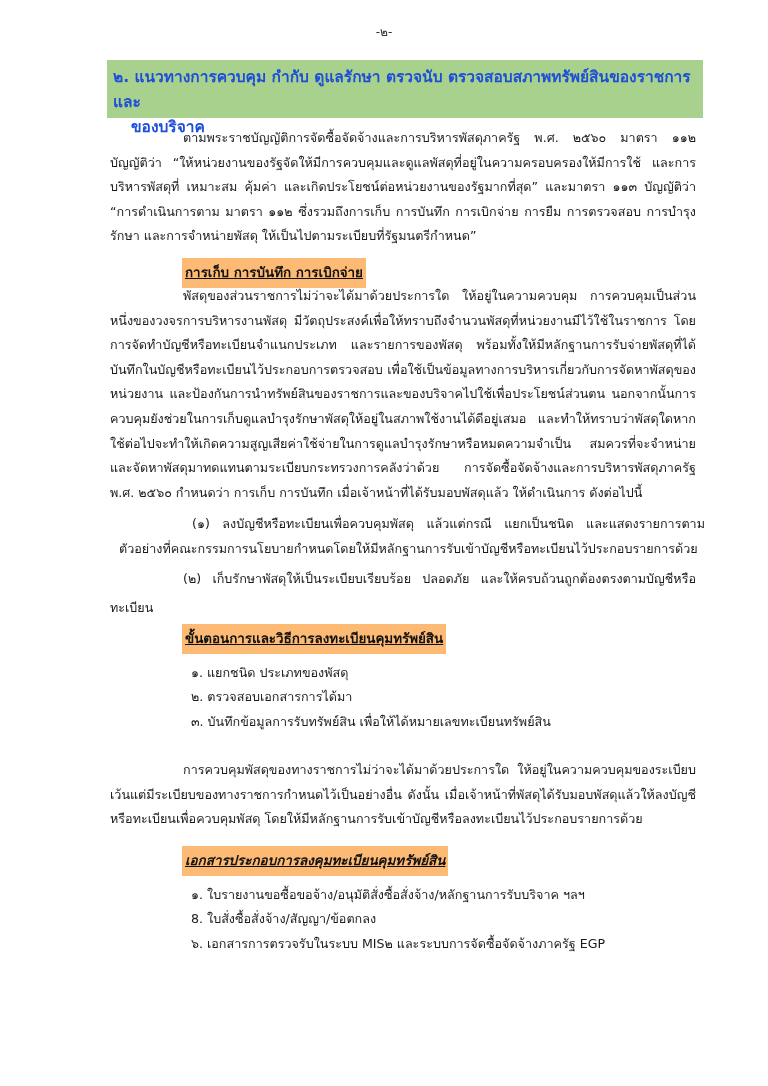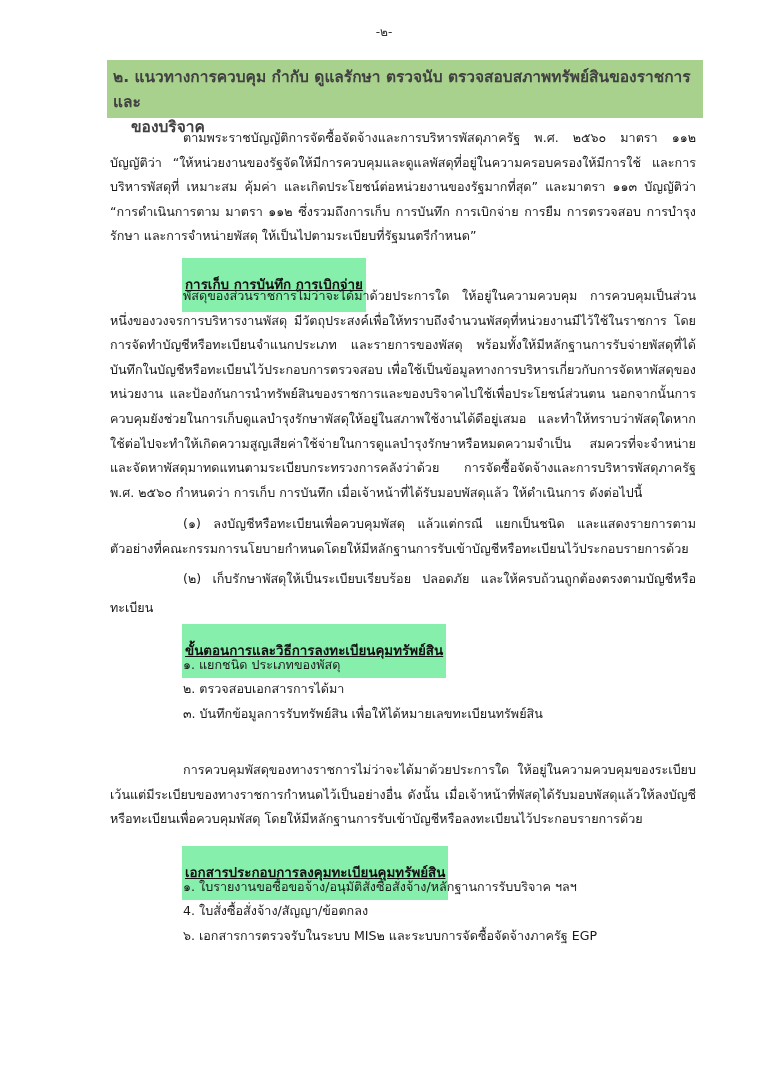--- a/index.html
+++ b/index.html
@@ -25,50 +25,50 @@
       top: 60px;
       left: 107px;
       width: 596px;
       height: 58px;
       background: #a9d18e;
       box-sizing: border-box;
       padding: 5px 6px 0 6px;
       font-weight: bold;
       font-size: 15.5px;
       line-height: 25px;
-      color: #404040;
+      color: #1d4ed8;
     }
     .section-header .num { display: inline-block; }
     .section-header .line2 { padding-left: 18px; }
     .content {
       position: absolute;
       left: 110px;
       width: 586px;
       font-size: 12.6px;
       line-height: 24.6px;
     }
     .para {
       text-align: justify;
       text-align-last: left;
       margin: 0;
     }
     .indent { text-indent: 73px; }
     .subhead {
       display: inline-block;
-      background: #86efac;
+      background: #fdba74;
       font-weight: bold;
       text-decoration: underline;
       font-size: 13.4px;
       line-height: 22px;
-      padding: 16px 3px;
+      padding: 4px 3px;
       color: #111;
     }
     .list {
       list-style: none;
-      margin: 0;
+      margin: 8px;
       padding: 0;
       position: absolute;
       left: 183px;
       font-size: 12.6px;
       line-height: 24.3px;
     }
     .list li { margin: 0; }
   </style>
 </head>
 <body>
@@ -88,21 +88,21 @@
 </div>
 
 <div class="content" style="top:258px; left:182px; width:auto;">
   <span class="subhead">การเก็บ การบันทึก การเบิกจ่าย</span>
 </div>
 
 <div class="content" style="top:284px;">
   <p class="para indent">พัสดุของส่วนราชการไม่ว่าจะได้มาด้วยประการใด ให้อยู่ในความควบคุม การควบคุมเป็นส่วนหนึ่งของวงจรการบริหารงานพัสดุ มีวัตถุประสงค์เพื่อให้ทราบถึงจำนวนพัสดุที่หน่วยงานมีไว้ใช้ในราชการ โดยการจัดทำบัญชีหรือทะเบียนจำแนกประเภท และรายการของพัสดุ พร้อมทั้งให้มีหลักฐานการรับจ่ายพัสดุที่ได้บันทึกในบัญชีหรือทะเบียนไว้ประกอบการตรวจสอบ เพื่อใช้เป็นข้อมูลทางการบริหารเกี่ยวกับการจัดหาพัสดุของหน่วยงาน และป้องกันการนำทรัพย์สินของราชการและของบริจาคไปใช้เพื่อประโยชน์ส่วนตน นอกจากนั้นการควบคุมยังช่วยในการเก็บดูแลบำรุงรักษาพัสดุให้อยู่ในสภาพใช้งานได้ดีอยู่เสมอ และทำให้ทราบว่าพัสดุใดหากใช้ต่อไปจะทำให้เกิดความสูญเสียค่าใช้จ่ายในการดูแลบำรุงรักษาหรือหมดความจำเป็น สมควรที่จะจำหน่ายและจัดหาพัสดุมาทดแทนตามระเบียบกระทรวงการคลังว่าด้วย  การจัดซื้อจัดจ้างและการบริหารพัสดุภาครัฐ พ.ศ. ๒๕๖๐ กำหนดว่า การเก็บ การบันทึก เมื่อเจ้าหน้าที่ได้รับมอบพัสดุแล้ว ให้ดำเนินการ ดังต่อไปนี้</p>
 </div>
 
-<div class="content" style="top:512px;">
+<div class="content" style="top:512px;margin-left:9px;">
   <p class="para indent">(๑) ลงบัญชีหรือทะเบียนเพื่อควบคุมพัสดุ แล้วแต่กรณี แยกเป็นชนิด และแสดงรายการตามตัวอย่างที่คณะกรรมการนโยบายกำหนดโดยให้มีหลักฐานการรับเข้าบัญชีหรือทะเบียนไว้ประกอบรายการด้วย</p>
 </div>
 
 <div class="content" style="top:564px; line-height:29px;">
   <p class="para indent">(๒) เก็บรักษาพัสดุให้เป็นระเบียบเรียบร้อย ปลอดภัย และให้ครบถ้วนถูกต้องตรงตามบัญชีหรือทะเบียน</p>
 </div>
 
 <div class="content" style="top:624px; left:182px; width:auto;">
   <span class="subhead">ขั้นตอนการและวิธีการลงทะเบียนคุมทรัพย์สิน</span>
 </div>
@@ -110,21 +110,21 @@
 <ul class="list" style="top:653px;">
   <li>๑. แยกชนิด ประเภทของพัสดุ</li>
   <li>๒. ตรวจสอบเอกสารการได้มา</li>
   <li>๓. บันทึกข้อมูลการรับทรัพย์สิน เพื่อให้ได้หมายเลขทะเบียนทรัพย์สิน</li>
 </ul>
 
 <div class="content" style="top:758px;">
   <p class="para indent">การควบคุมพัสดุของทางราชการไม่ว่าจะได้มาด้วยประการใด ให้อยู่ในความควบคุมของระเบียบเว้นแต่มีระเบียบของทางราชการกำหนดไว้เป็นอย่างอื่น ดังนั้น เมื่อเจ้าหน้าที่พัสดุได้รับมอบพัสดุแล้วให้ลงบัญชีหรือทะเบียนเพื่อควบคุมพัสดุ โดยให้มีหลักฐานการรับเข้าบัญชีหรือลงทะเบียนไว้ประกอบรายการด้วย</p>
 </div>
 
-<div class="content" style="top:846px; left:182px; width:auto;">
+<div class="content" style="top:846px; left:182px; width:auto;font-style:italic;">
   <span class="subhead">เอกสารประกอบการลงคุมทะเบียนคุมทรัพย์สิน</span>
 </div>
 
 <ul class="list" style="top:875px;">
   <li>๑. ใบรายงานขอซื้อขอจ้าง/อนุมัติสั่งซื้อสั่งจ้าง/หลักฐานการรับบริจาค ฯลฯ</li>
-  <li>4. ใบสั่งซื้อสั่งจ้าง/สัญญา/ข้อตกลง</li>
+  <li>8. ใบสั่งซื้อสั่งจ้าง/สัญญา/ข้อตกลง</li>
   <li>๖. เอกสารการตรวจรับในระบบ MIS๒ และระบบการจัดซื้อจัดจ้างภาครัฐ EGP</li>
 </ul>
 
 </body></html>

